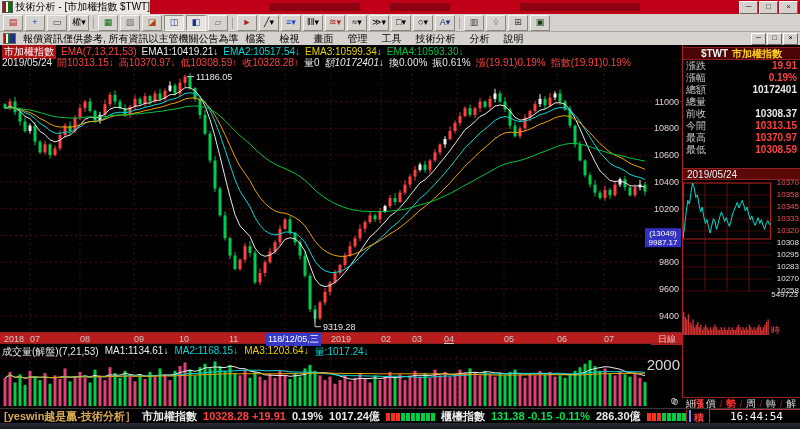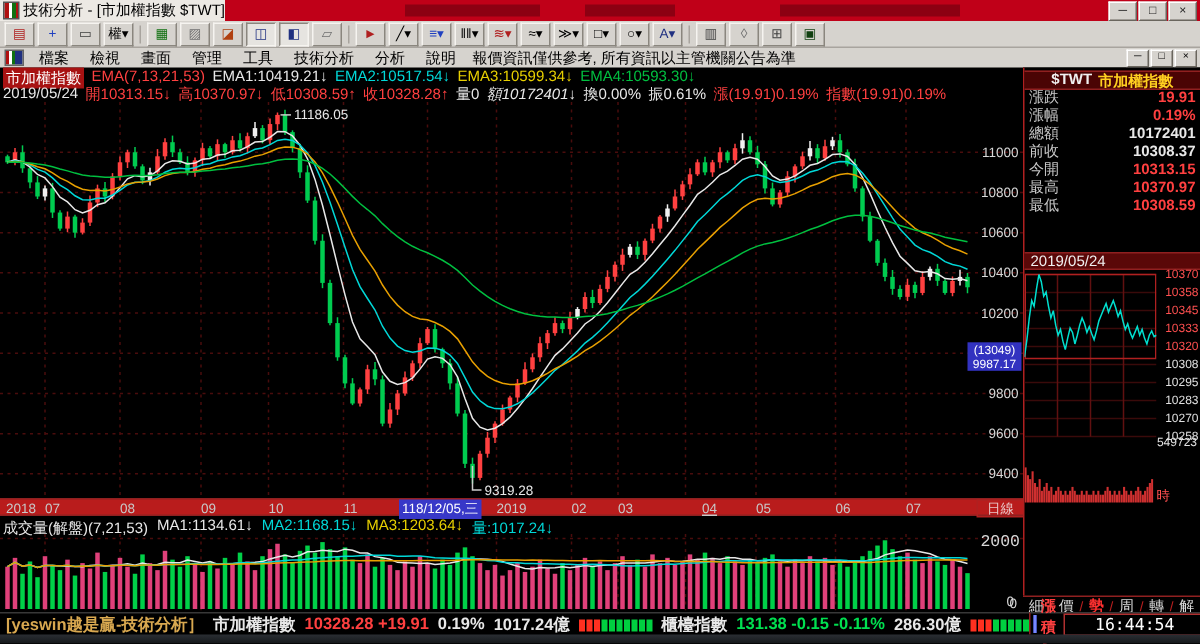--- a/index.html
+++ b/index.html
@@ -35,21 +35,21 @@
   .pane-chip{background:#a81212;color:#fff;padding:0 2px;font-size:10px;}
   .seg{font-size:10px;}
   
   #plotwrap{left:0;top:68px;width:682px;height:264px;}
   #xaxis{left:0;top:332px;width:682px;height:12px;background:#b91c1c;border-top:1px solid #902020;border-bottom:1px solid #902020;box-sizing:border-box;}
   .xlab{position:absolute;top:1px;font-size:9px;color:#c8c8c8;white-space:nowrap;}
   .xlab.hl{background:#3838c8;color:#fff;padding:0 2px;top:0;}
   #period-box{left:651px;top:333px;width:30px;height:10px;border:1px solid #b02020;color:#e8c8c8;font-size:9px;line-height:10px;text-align:center;}
   #volhdr{left:2px;top:345px;height:11px;font-size:10px;white-space:nowrap;display:flex;gap:6px;}
   #volwrap{left:0;top:356px;width:682px;height:51px;}
-  #vol-max{left:640px;top:356px;width:40px;text-align:right;font-size:11px;color:#d8d8d8;font-family:Liberation Mono, monospace;}
+  #vol-max{left:640px;top:356px;width:40px;text-align:right;font-size:15px;color:#d8d8d8;}
   #vol-min{left:650px;top:396px;width:26px;text-align:right;font-size:9px;color:#d8d8d8;}
   
   #rpanel{left:682px;top:45px;width:118px;height:363px;background:#000;border-left:1px solid #b02020;box-sizing:border-box;}
   #qhead{left:683px;top:47px;width:117px;height:13px;background:#4a0404;border-top:1px solid #902020;border-bottom:1px solid #902020;
          display:flex;gap:4px;justify-content:center;align-items:center;font-size:10px;font-weight:bold;box-sizing:border-box;}
   #qsym{color:#f0f0f0;} #qname{color:#ffd020;}
   #quote-rows{left:683px;top:60px;width:117px;}
   .qrow{display:flex;justify-content:space-between;height:12px;line-height:12px;padding:0 3px;font-size:10px;}
   .ql{color:#c8c8c8;} .qv{font-weight:bold;}
   #qdate{left:683px;top:168px;width:117px;height:12px;background:#5a0808;color:#f0f0f0;font-size:10px;line-height:12px;padding-left:4px;box-sizing:border-box;border-top:1px solid #902020;border-bottom:1px solid #902020;}
@@ -115,31 +115,31 @@
     <div class="ticon" style="color: rgb(32, 48, 128);">A▾</div>
     <div class="tsep"></div>
     <div class="ticon" style="color: rgb(64, 64, 64);">▥</div>
     <div class="ticon" style="color: rgb(112, 112, 112);">◊</div>
     <div class="ticon" style="color: rgb(64, 64, 64);">⊞</div>
     <div class="ticon" style="color: rgb(16, 64, 16);">▣</div>
   </div>
 
 <div id="menubar" class="abs">
   <div id="mdi-icon"></div>
+  <span id="disclaimer">報價資訊僅供參考, 所有資訊以主管機關公告為準</span>
   <span id="menu-items" style="display:flex;">
       <div class="mitem">檔案</div>
       <div class="mitem">檢視</div>
       <div class="mitem">畫面</div>
       <div class="mitem">管理</div>
       <div class="mitem">工具</div>
       <div class="mitem">技術分析</div>
       <div class="mitem">分析</div>
       <div class="mitem">說明</div>
     </span>
-  <span id="disclaimer">報價資訊僅供參考, 所有資訊以主管機關公告為準</span>
   <span id="mdi-btns">
       <div class="mdibtn">─</div>
       <div class="mdibtn">□</div>
       <div class="mdibtn">×</div>
     </span>
 </div>
 
 <div id="hdr1" class="abs">
     <span class="pane-chip">市加權指數</span>
     <span class="seg" style="color: rgb(255, 64, 64);">EMA(7,13,21,53)</span>
@@ -470,21 +470,21 @@
     <span class="xlab" style="left: 4px;">2018</span>
     <span class="xlab" style="left: 30px;">07</span>
     <span class="xlab" style="left: 80px;">08</span>
     <span class="xlab" style="left: 134px;">09</span>
     <span class="xlab" style="left: 179px;">10</span>
     <span class="xlab" style="left: 229px;">11</span>
     <span class="xlab hl" style="left: 266px;">118/12/05,三</span>
     <span class="xlab" style="left: 331px;">2019</span>
     <span class="xlab" style="left: 381px;">02</span>
     <span class="xlab" style="left: 412px;">03</span>
-    <span class="xlab" style="left: 468px; text-decoration: underline;">04</span>
+    <span class="xlab" style="left: 444px; text-decoration: underline;">04</span>
     <span class="xlab" style="left: 504px;">05</span>
     <span class="xlab" style="left: 557px;">06</span>
     <span class="xlab" style="left: 604px;">07</span>
   </div>
 <div id="period-box" class="abs">日線</div>
 
 <div id="volhdr" class="abs">
     <span class="seg" style="color: rgb(232, 232, 232);">成交量(解盤)(7,21,53)</span>
     <span class="seg" style="color: rgb(232, 232, 232);">MA1:1134.61↓</span>
     <span class="seg" style="color: rgb(0, 216, 216);">MA2:1168.15↓</span>
@@ -657,20 +657,24 @@
     </div>
     <div class="qrow">
       <span class="ql">漲幅</span>
       <span class="qv" style="color: rgb(255, 64, 64);">0.19%</span>
     </div>
     <div class="qrow">
       <span class="ql">總額</span>
       <span class="qv" style="color: rgb(232, 232, 232);">10172401</span>
     </div>
     <div class="qrow">
+      <span class="ql">總量</span>
+      <span class="qv" style="color: rgb(232, 232, 232);"></span>
+    </div>
+    <div class="qrow">
       <span class="ql">前收</span>
       <span class="qv" style="color: rgb(232, 232, 232);">10308.37</span>
     </div>
     <div class="qrow">
       <span class="ql">今開</span>
       <span class="qv" style="color: rgb(255, 64, 64); margin-left: 22px;">10313.15</span>
     </div>
     <div class="qrow">
       <span class="ql">最高</span>
       <span class="qv" style="color: rgb(255, 64, 64);">10370.97</span>

